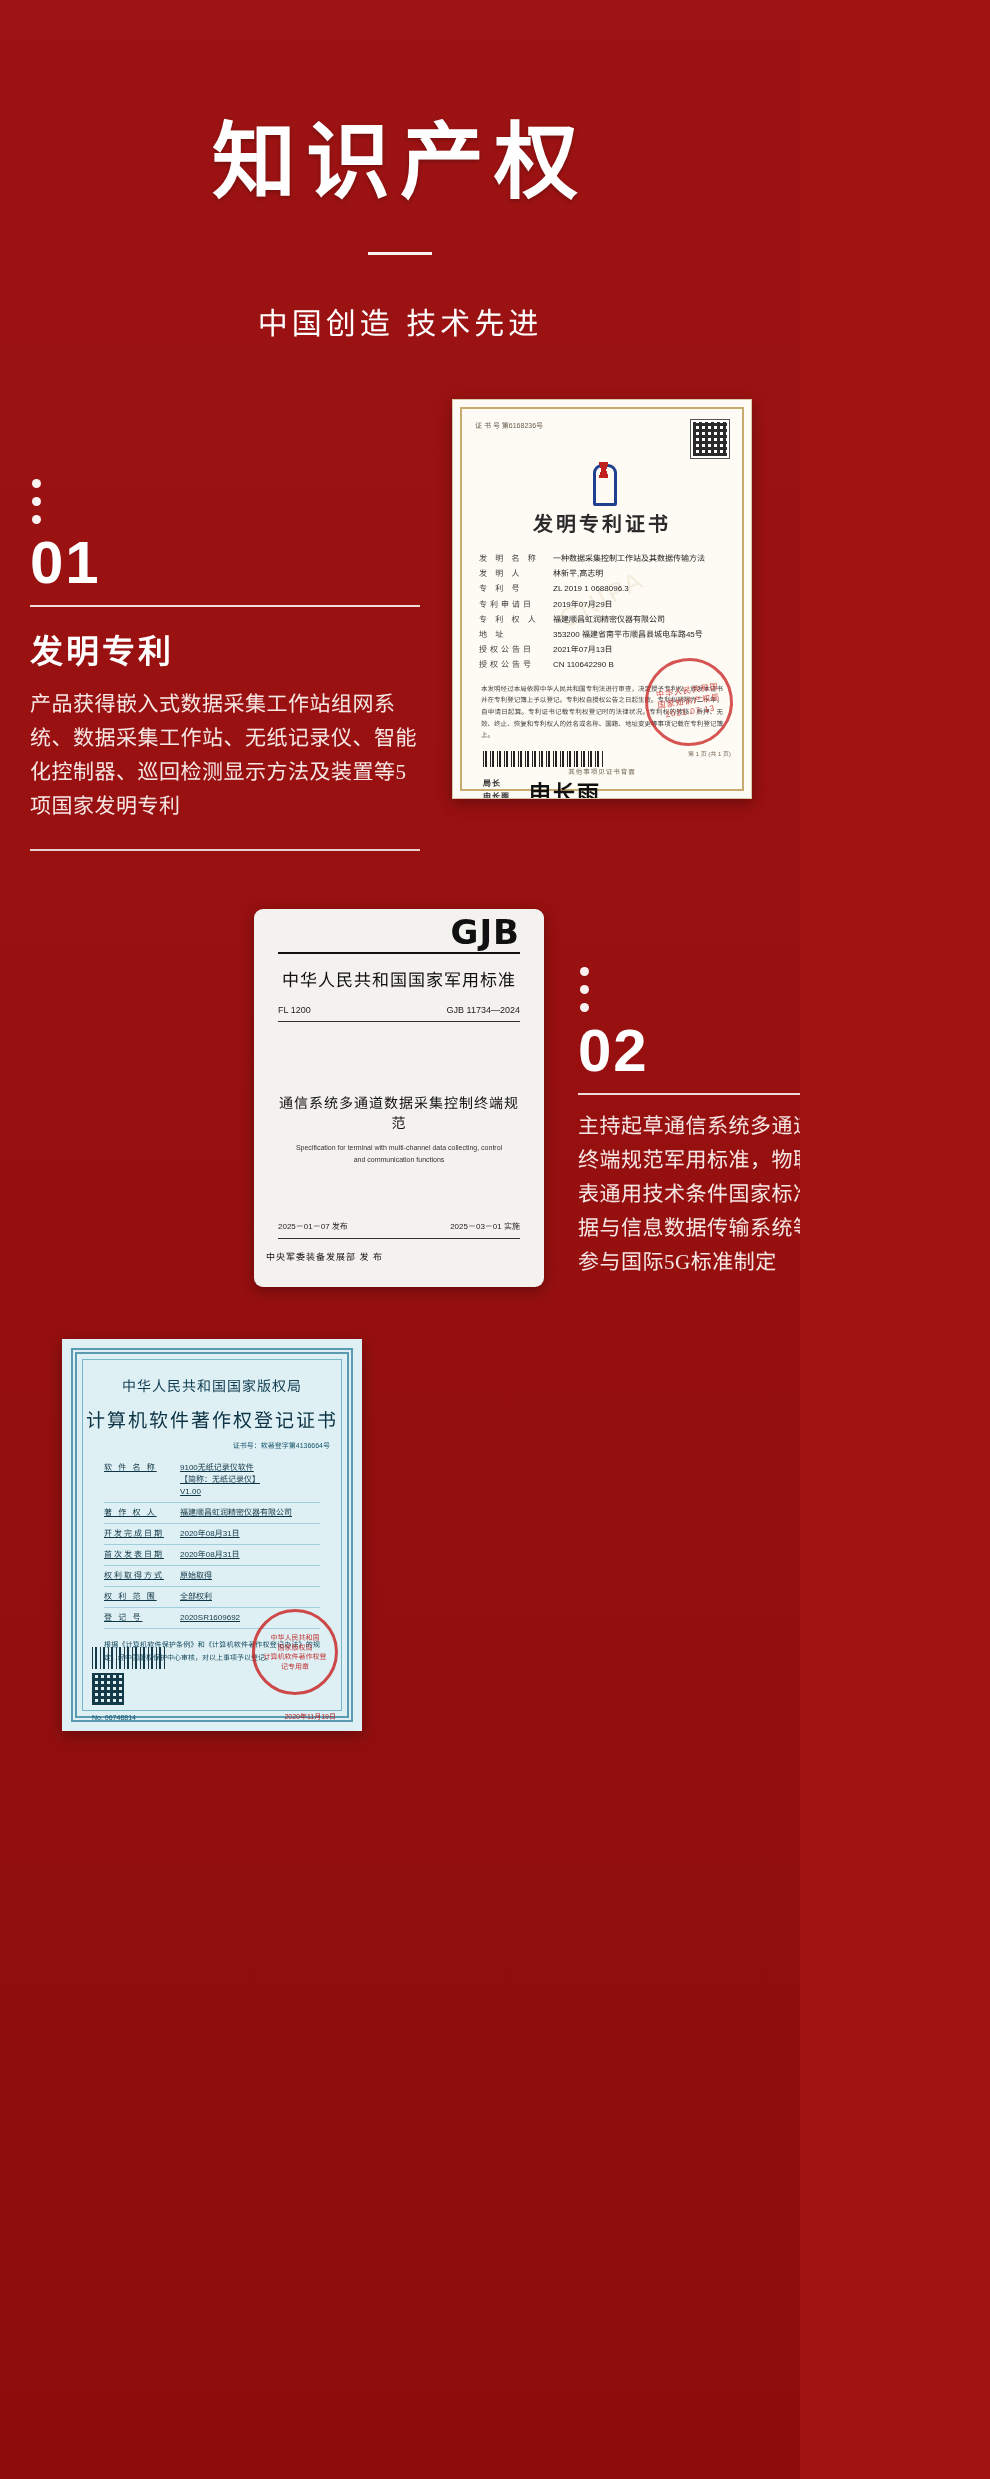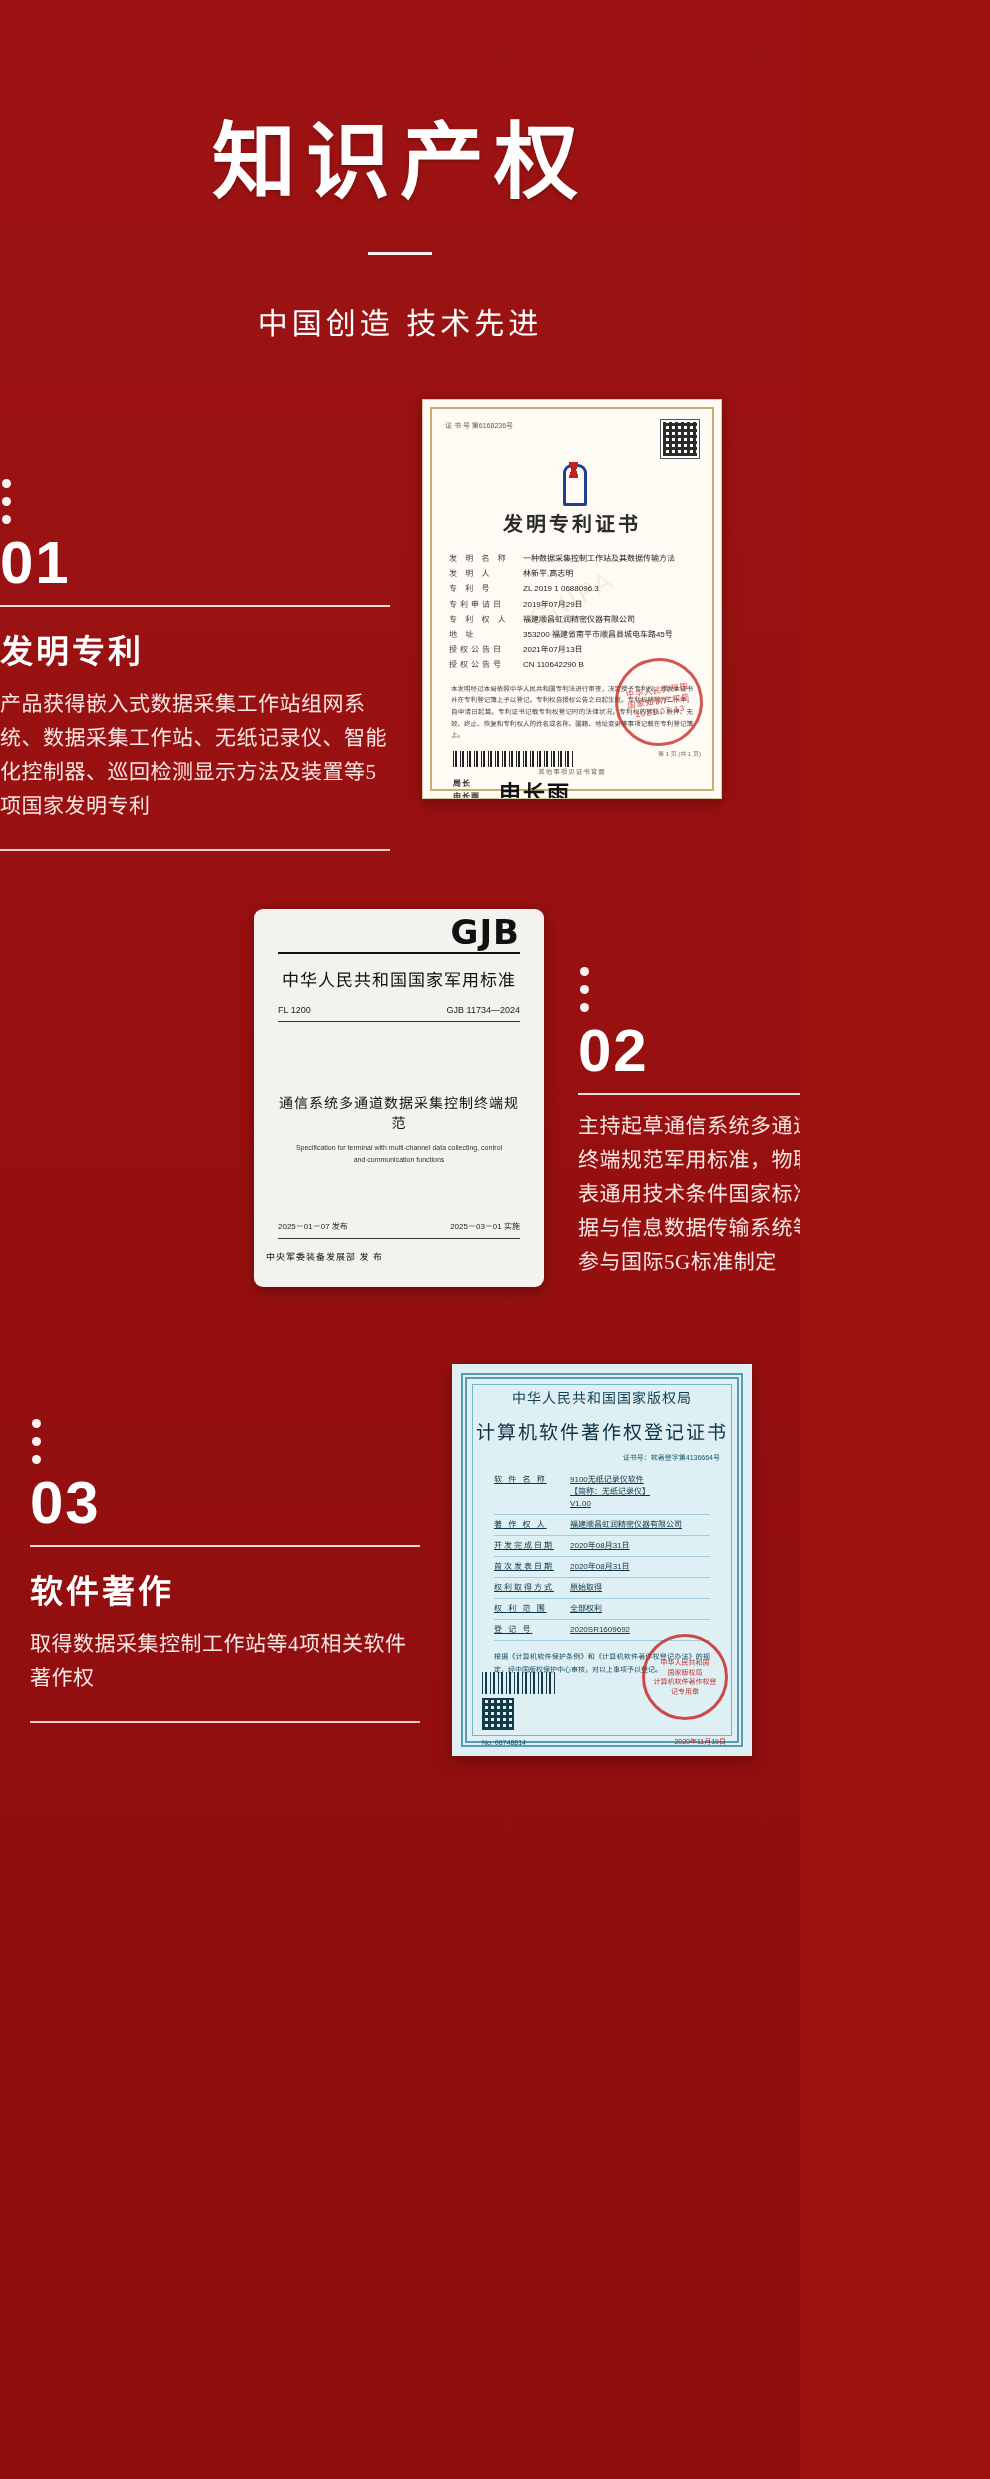--- a/index.html
+++ b/index.html
@@ -396,24 +396,23 @@
   }
 
   
   .cert3 {
     width: 300px;
     height: 392px;
     background: #dff0f4;
     box-shadow: 0 4px 14px rgba(0,0,0,0.3);
     box-sizing: border-box;
     position: relative;
-    padding: 7px 18px;
+    padding: 20px 18px;
     color: #123a4a;
     overflow: hidden;
-    margin-top: 25px;
   }
   .c3-frame {
     position: absolute;
     inset: 9px;
     border: 6px double #2f7f9b;
     pointer-events: none;
     opacity: 0.75;
   }
   .c3-frame2 {
     position: absolute;
@@ -533,21 +532,21 @@
 
 <div class="page">
 
   <div class="header">
     <div class="main-title">知识产权</div>
     <div class="title-divider"></div>
     <div class="subtitle">中国创造  技术先进</div>
   </div>
 
   <div class="section" style="margin-top:56px;">
-    <div class="sec-inner" style="padding-right:30px;">
+    <div class="sec-inner" style="padding-left:30px; padding-right:30px;">
       <div class="text-block" style="padding-top:80px; width:390px;">
         <div class="dots">
           <span class="dot"></span>
             <span class="dot"></span>
             <span class="dot"></span>
         </div>
         <div class="num-row">
           <div class="num">01</div>
         </div>
         <div class="rule"></div>
@@ -653,34 +652,20 @@
           </div>
           <div class="c2-hr2"></div>
           <div class="c2-issuer">中央军委装备发展部   发  布</div>
         </div>
       </div>
     </div>
   </div>
 
   <div class="section" style="margin-top:52px;">
     <div class="sec-inner" style="padding-left:30px; padding-right:30px;">
-      <div class="text-block" style="padding-top:80px; width:390px;">
-        <div class="dots">
-          <span class="dot"></span>
-            <span class="dot"></span>
-            <span class="dot"></span>
-        </div>
-        <div class="num-row">
-          <div class="num">03</div>
-        </div>
-        <div class="rule"></div>
-        <div class="sec-title">软件著作</div>
-        <div class="sec-body">取得数据采集控制工作站等4项相关软件著作权</div>
-        <div class="rule-bottom"></div>
-      </div>
 
       <div class="cert-wrap" style="margin-left:32px;">
         <div class="cert3">
           <div class="c3-frame"></div>
           <div class="c3-frame2"></div>
           <div class="c3-head1">中华人民共和国国家版权局</div>
           <div class="c3-head2">计算机软件著作权登记证书</div>
           <div class="c3-no">证书号：软著登字第4136664号</div>
           <div class="c3-rows">
             <div class="c3-row">

